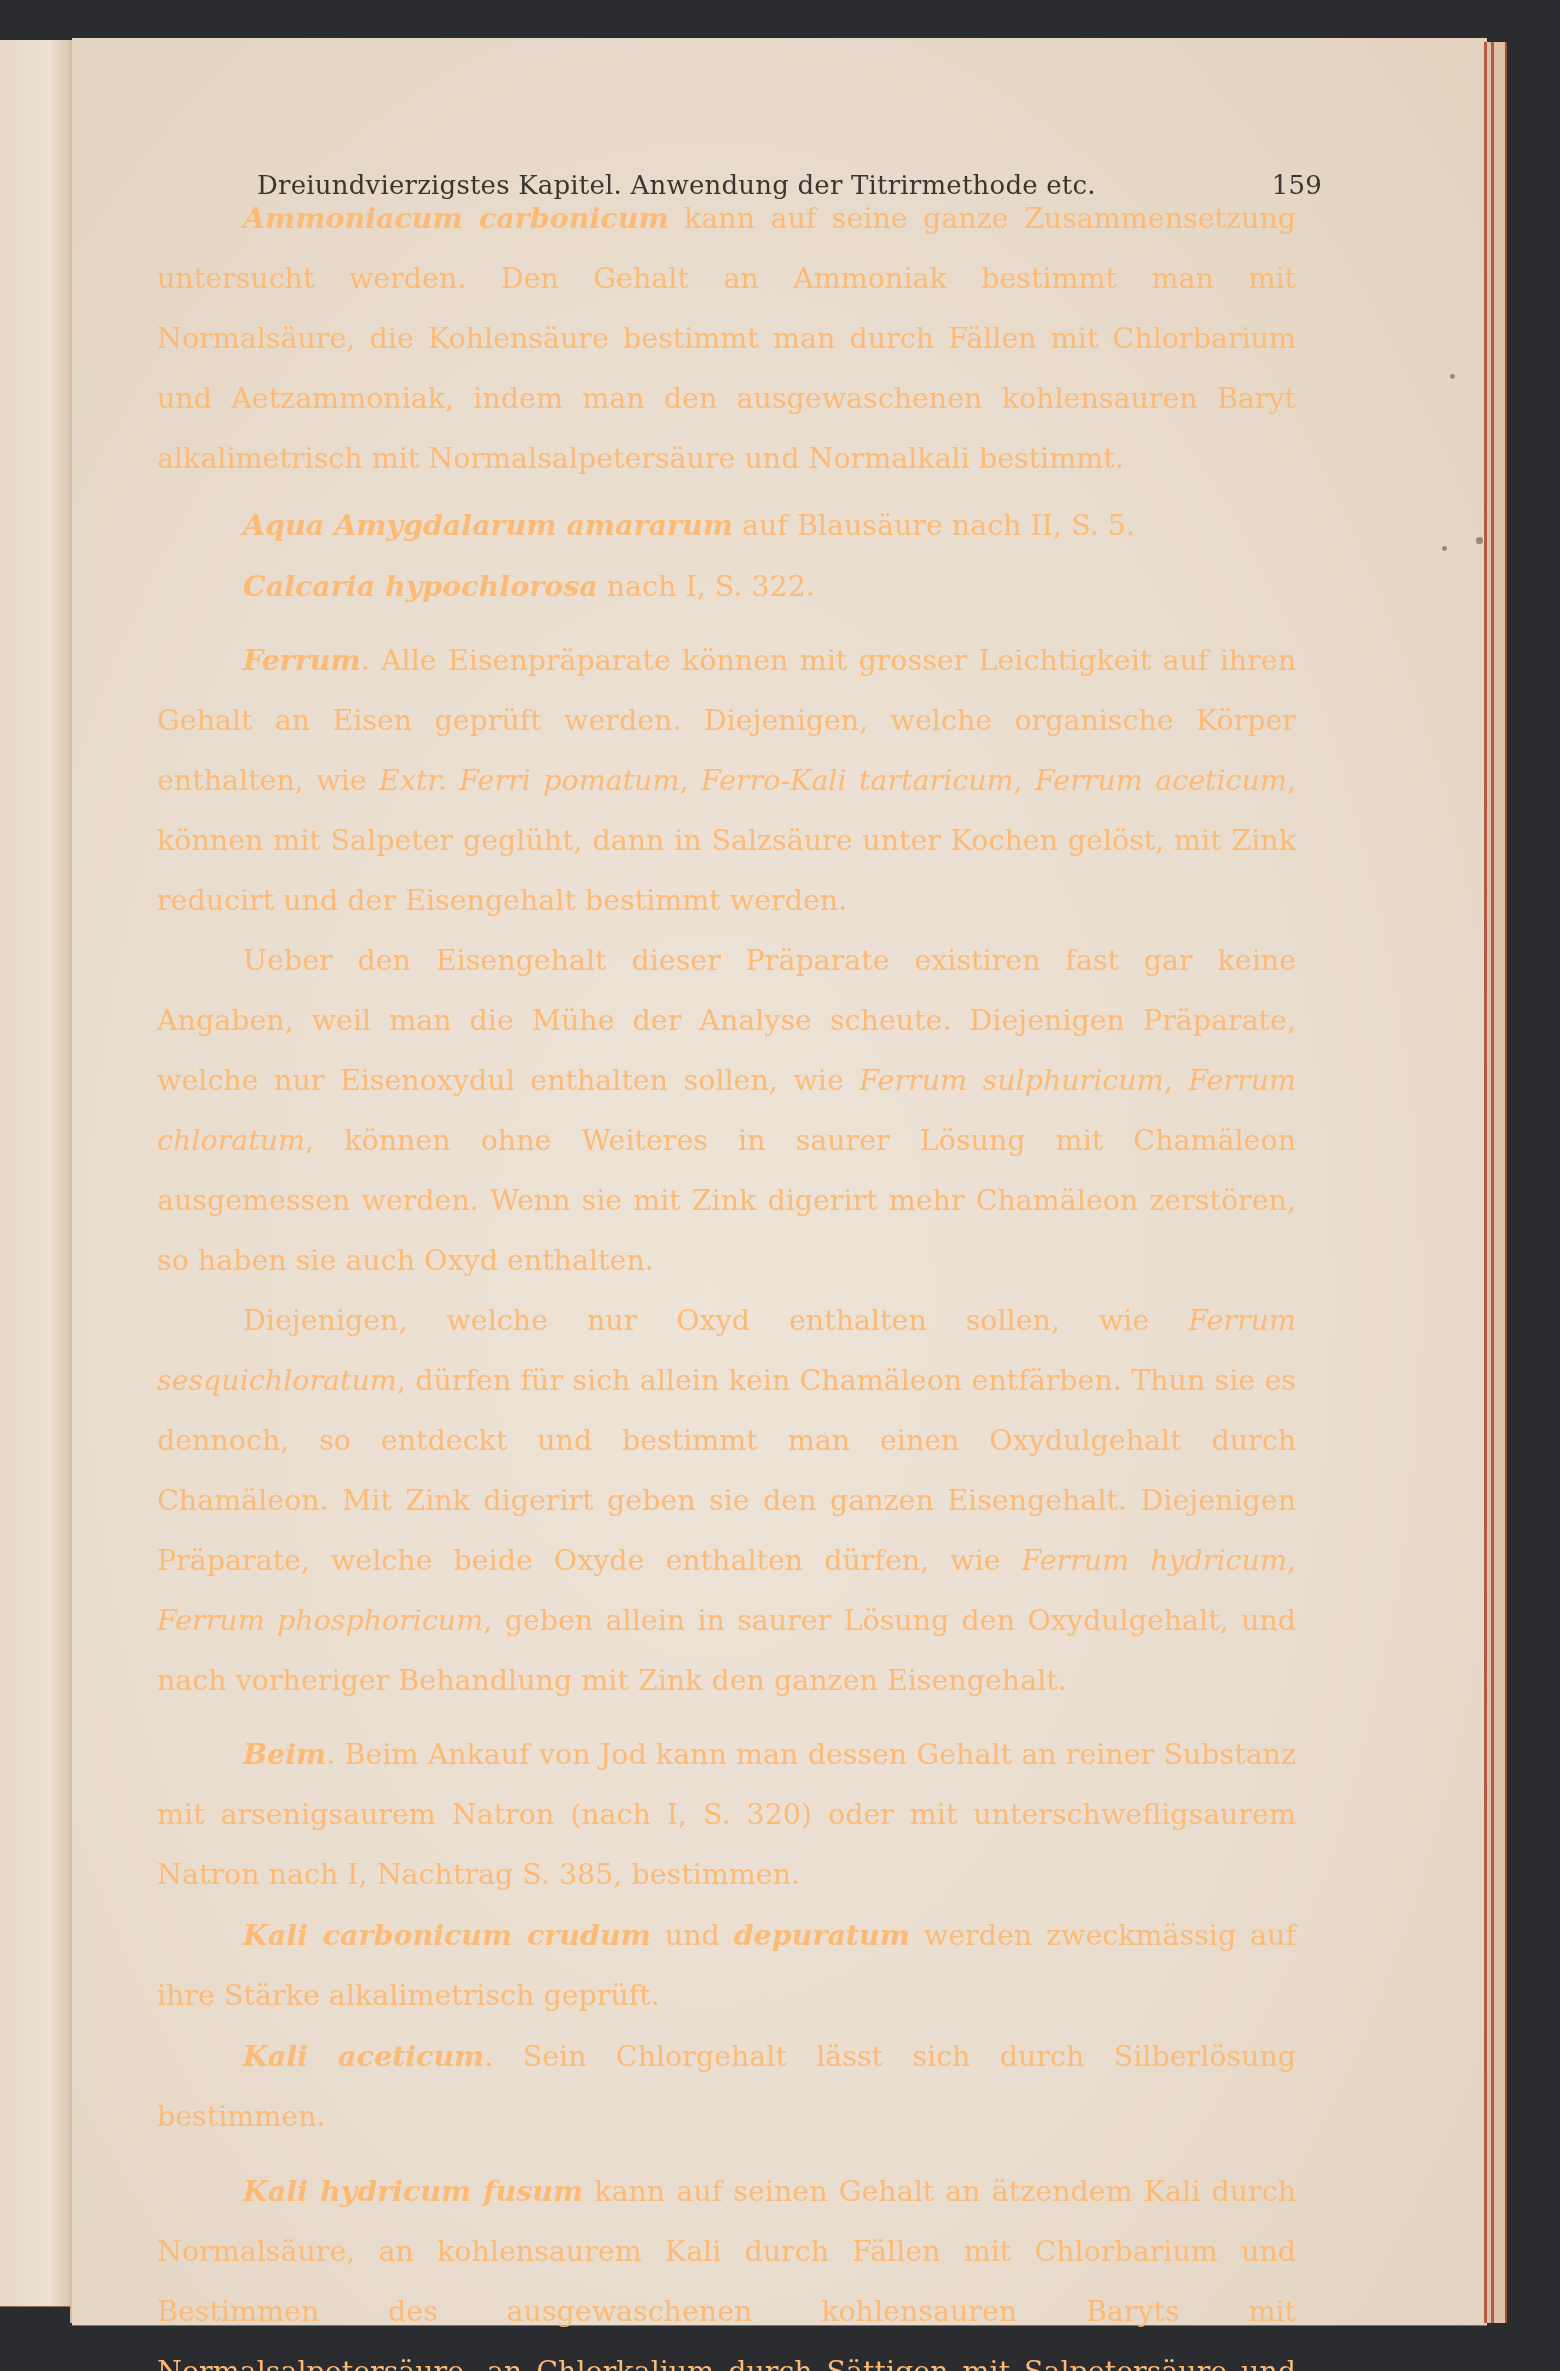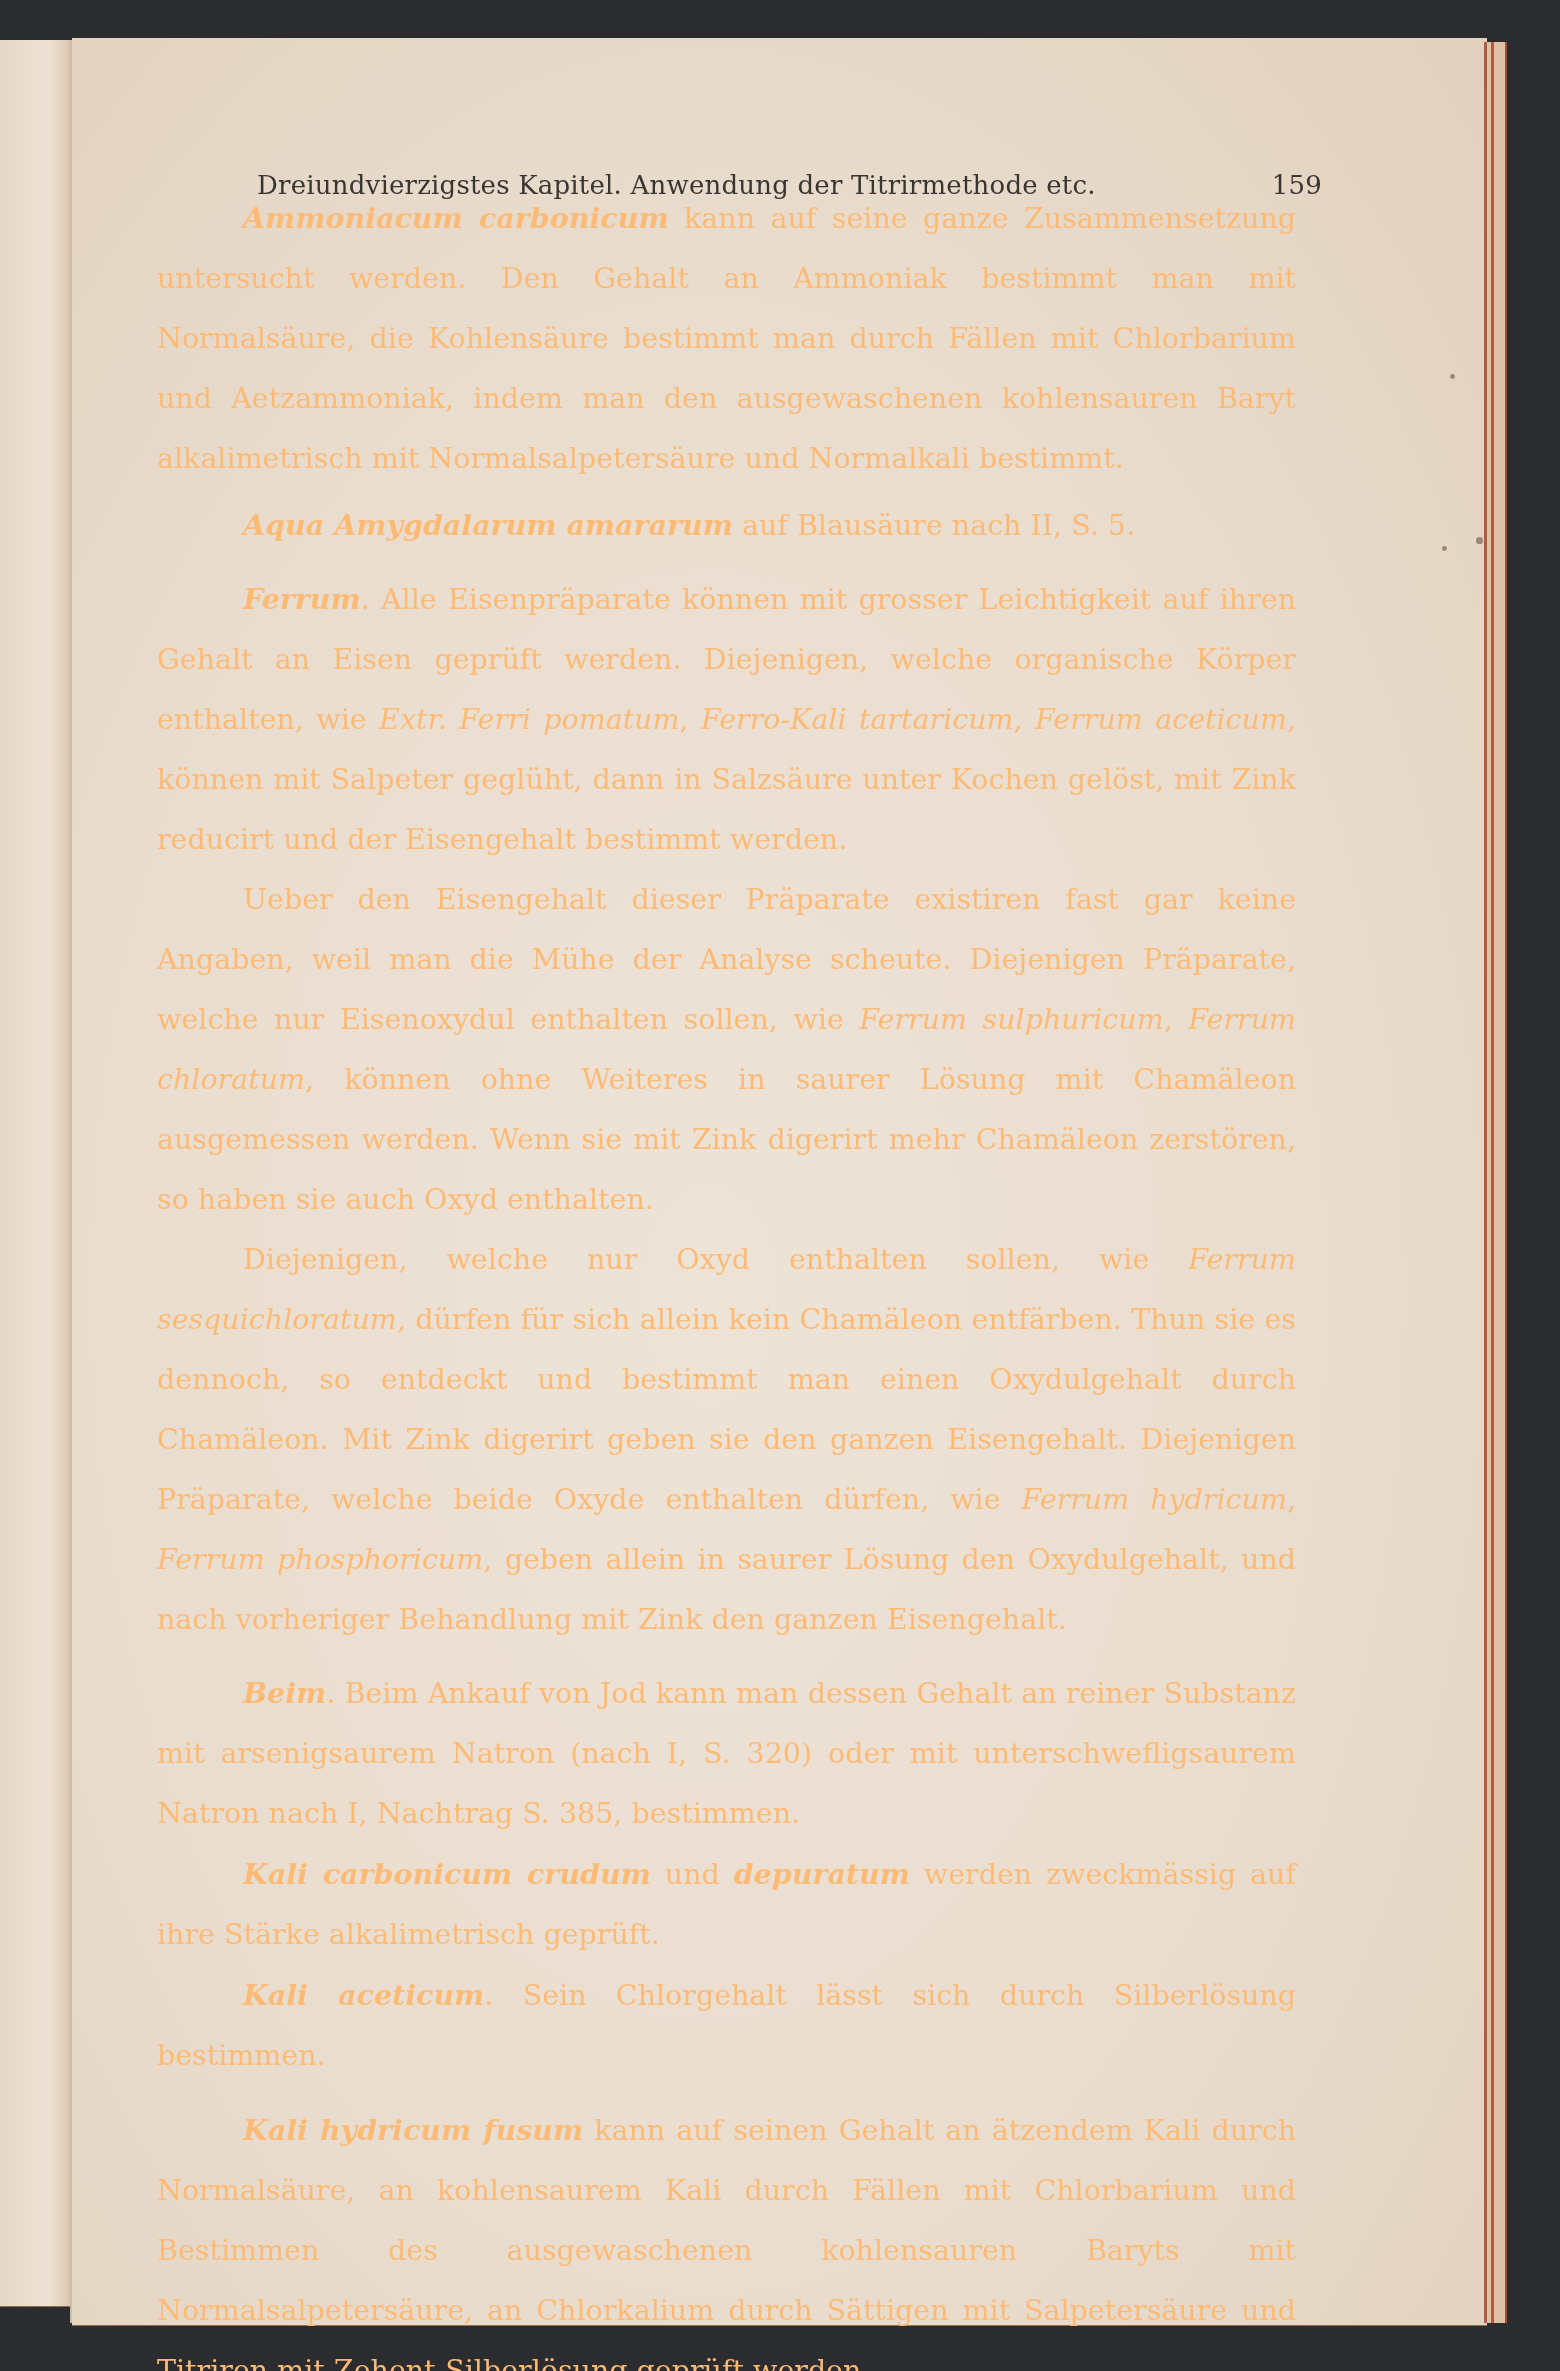--- a/index.html
+++ b/index.html
@@ -76,20 +76,21 @@
   <span>Dreiundvierzigstes Kapitel. Anwendung der Titrirmethode etc.</span>
   <span>159</span>
 </div>
 
 <div class="text">
   <p><b class="it">Ammoniacum carbonicum</b><span> kann auf seine ganze Zusammensetzung untersucht werden. Den Gehalt an Ammoniak bestimmt man mit Normalsäure, die Kohlensäure bestimmt man durch Fällen mit Chlorbarium und Aetzammoniak, indem man den ausgewaschenen kohlensauren Baryt alkalimetrisch mit Normalsalpetersäure und Normalkali bestimmt.</span></p>
 
   <p class="gap last"><b class="it">Aqua Amygdalarum amararum</b><span> auf Blausäure nach II, S. 5.</span></p>
 
 
+  <p class="last"><b class="it">Calcaria hypochlorosa</b><span> nach I, S. 322.</span></p>
 
 
   <p class="gap2"><b class="it">Ferrum</b><span>. Alle Eisenpräparate können mit grosser Leichtigkeit auf ihren Gehalt an Eisen geprüft werden. Diejenigen, welche organische Körper enthalten, wie </span><i>Extr. Ferri pomatum</i><span>, </span><i>Ferro-Kali tartaricum</i><span>, </span><i>Ferrum aceticum</i><span>, können mit Salpeter geglüht, dann in Salzsäure unter Kochen gelöst, mit Zink reducirt und der Eisengehalt bestimmt werden.</span></p>
 
   <p><span>Ueber den Eisengehalt dieser Präparate existiren fast gar keine Angaben, weil man die Mühe der Analyse scheute. Diejenigen Präparate, welche nur Eisenoxydul enthalten sollen, wie </span><i>Ferrum sulphuricum</i><span>, </span><i>Ferrum chloratum</i><span>, können ohne Weiteres in saurer Lösung mit Chamäleon ausgemessen werden. Wenn sie mit Zink digerirt mehr Chamäleon zerstören, so haben sie auch Oxyd enthalten.</span></p>
 
   <p><span>Diejenigen, welche nur Oxyd enthalten sollen, wie </span><i>Ferrum sesquichloratum</i><span>, dürfen für sich allein kein Chamäleon entfärben. Thun sie es dennoch, so entdeckt und bestimmt man einen Oxydulgehalt durch Chamäleon. Mit Zink digerirt geben sie den ganzen Eisengehalt. Diejenigen Präparate, welche beide Oxyde enthalten dürfen, wie </span><i>Ferrum hydricum</i><span>, </span><i>Ferrum phosphoricum</i><span>, geben allein in saurer Lösung den Oxydulgehalt, und nach vorheriger Behandlung mit Zink den ganzen Eisengehalt.</span></p>
 
   <p class="gap2"><b class="it">Beim</b><span>. Beim Ankauf von Jod kann man dessen Gehalt an reiner Substanz mit arsenigsaurem Natron (nach I, S. 320) oder mit unterschwefligsaurem Natron nach I, Nachtrag S. 385, bestimmen.</span></p>
 

